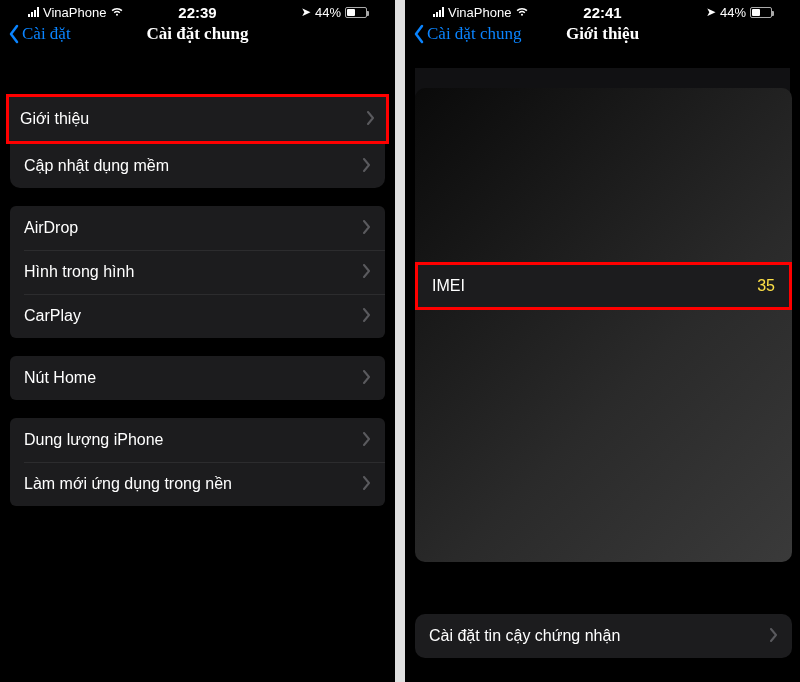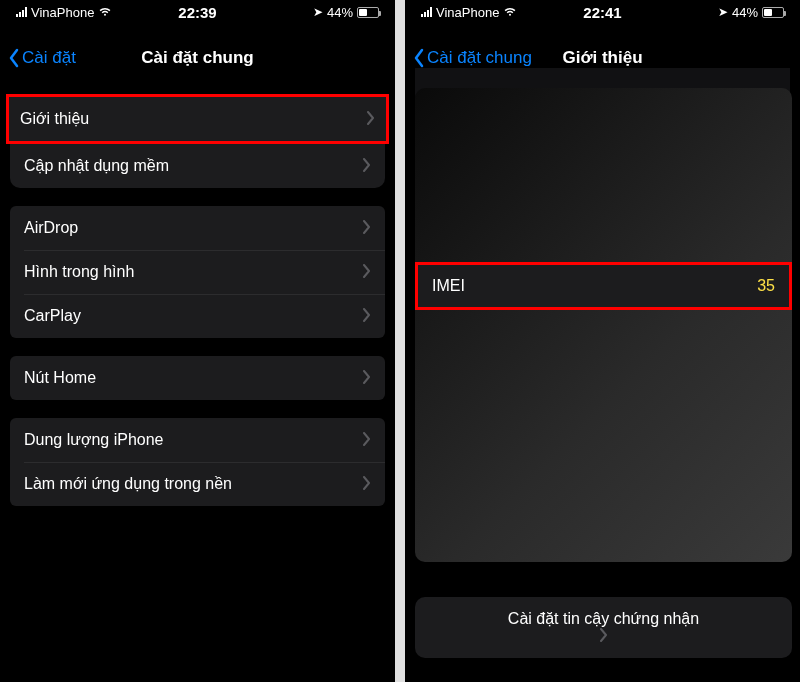--- a/index.html
+++ b/index.html
@@ -21,21 +21,21 @@
     display: flex;
     flex-direction: column;
     overflow: hidden;
     position: relative;
   }
   .status-bar {
     display: flex;
     align-items: center;
     justify-content: space-between;
     height: 24px;
-    padding: 0 16px;
+    padding: 0 28px;
     font-size: 13px;
     font-weight: 500;
   }
   .status-left { display: flex; align-items: center; gap: 4px; }
   .status-right { display: flex; align-items: center; gap: 4px; }
   .signal-bars { display: inline-flex; align-items: flex-end; gap: 1px; height: 10px; }
   .signal-bars span { width: 2px; background: #fff; display: inline-block; }
   .signal-bars span:nth-child(1){height:3px;}
   .signal-bars span:nth-child(2){height:5px;}
   .signal-bars span:nth-child(3){height:7px;}
@@ -49,24 +49,25 @@
   .clock {
     font-size: 15px;
     font-weight: 600;
     position: absolute;
     left: 50%;
     transform: translateX(-50%);
   }
   .loc-arrow { font-size:12px; }
   .nav-bar {
     display: flex;
-    align-items: flex-end;
+    align-items: flex-start;
     height: 44px;
     padding: 0 8px;
     position: relative;
+    font-family: Liberation Serif, serif;
   }
   .nav-back {
     display: flex;
     align-items: center;
     color: #0a84ff;
     font-size: 17px;
     gap: 2px;
     cursor: pointer;
   }
   .chevron-left {
@@ -153,21 +154,20 @@
     left:10px; right:8px;
     bottom:24px;
     background:#1c1c1e;
     border-radius:10px;
     display:flex;
     align-items:center;
     justify-content:space-between;
     padding:13px 14px;
     font-size:16px;
     cursor:pointer;
-    flex-direction:column;
   }
 </style>
 </head>
 <body>
 
 <div class="phone">
   <div class="status-bar">
     <div class="status-left">
       <span class="signal-bars">
           <span></span>

